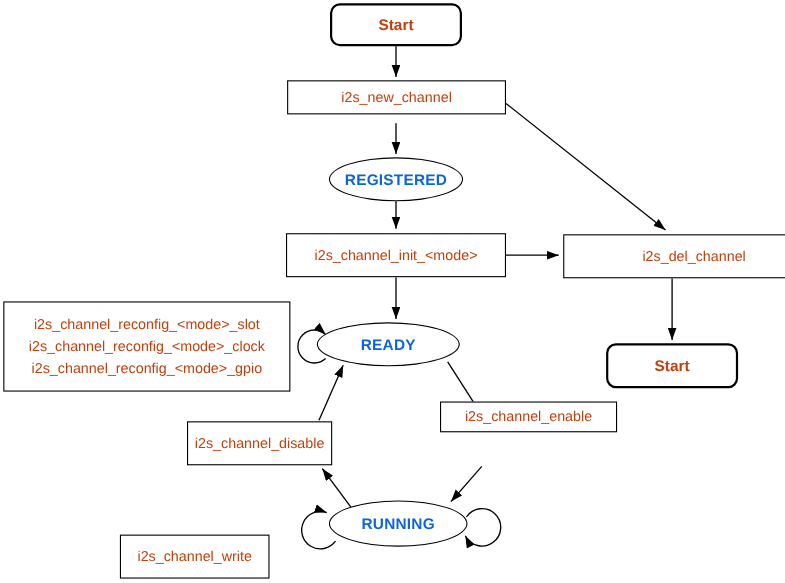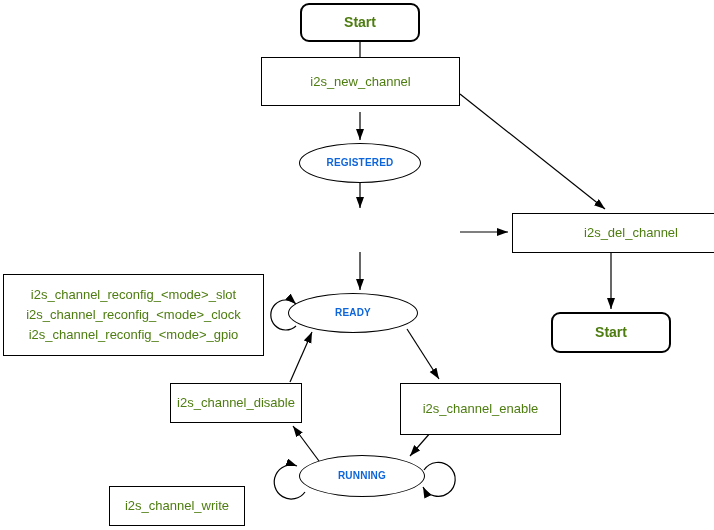--- a/index.html
+++ b/index.html
@@ -4,26 +4,26 @@
 <style>
   html,body{margin:0;padding:0;background:#ffffff;}
   #canvas{
     position:relative;width:714px;height:530px;background:#ffffff;
     font-family:"Liberation Sans","DejaVu Sans",sans-serif;overflow:hidden;
   }
   #edges{position:absolute;left:0;top:0;width:714px;height:530px;z-index:1;}
   .node{
     position:absolute;z-index:2;box-sizing:border-box;background:#ffffff;
     border:1px solid #000;display:flex;align-items:center;justify-content:center;
-    text-align:center;font-size:13px;color:#4d7c0f;line-height:1.2;
+    text-align:center;font-size:13px;color:#c2410c;line-height:1.2;
   }
   .terminal{border:2px solid #000;border-radius:9px;font-weight:bold;font-size:14px;}
   .state{
     border:1.4px solid #000;border-radius:50%;
-    font-weight:bold;font-size:10px;color:var(--state-color,#0d65db);
+    font-weight:bold;font-size:14px;color:var(--state-color,#0d65db);
     letter-spacing:.2px;
   }
   .multiline{flex-direction:column;justify-content:center;line-height:1.55;}
   .multiline span{display:block;}
 </style>
 </head>
 <body>
 
 <div id="canvas" style="--state-color: #0d65db;">
 
@@ -48,28 +48,31 @@
       <path d="M296,326 A15,15 0 1 1 296,304" marker-end="url(#arrow)"></path>
       <path d="M305,492 A17,17 0 1 1 297,466" marker-end="url(#arrow)"></path>
       <path d="M424,470 A17,17 0 1 1 423,487" marker-end="url(#arrow)"></path>
     </g>
   </svg>
 
   <div class="node terminal" style="left:300px;top:3px;width:120px;height:39px">
     <span>Start</span>
   </div>
 
-  <div class="node" style="left:261px;top:57px;width:199px;height:49px">
+  <div class="node" style="left:261px;top:73px;width:199px;height:31px">
     <span>i2s_new_channel</span>
   </div>
 
   <div class="node state" style="left:299px;top:143px;width:122px;height:40px">
     <span>REGISTERED</span>
   </div>
 
+  <div class="node" style="left:260px;top:212px;width:200px;height:40px">
+    <span>i2s_channel_init_&lt;mode&gt;</span>
+  </div>
 
   <div class="node" style="left:512px;top:213px;width:238px;height:40px">
     <span>i2s_del_channel</span>
   </div>
 
   <div class="node terminal" style="left:551px;top:312px;width:120px;height:41px">
     <span>Start</span>
   </div>
 
   <div class="node multiline" style="left:3px;top:274px;width:261px;height:82px">
@@ -79,21 +82,21 @@
   </div>
 
   <div class="node state" style="left:288px;top:293px;width:130px;height:40px">
     <span>READY</span>
   </div>
 
   <div class="node" style="left:170px;top:383px;width:132px;height:40px">
     <span>i2s_channel_disable</span>
   </div>
 
-  <div class="node" style="left:400px;top:383px;width:161px;height:52px">
+  <div class="node" style="left:400px;top:365px;width:161px;height:28px">
     <span>i2s_channel_enable</span>
   </div>
 
   <div class="node state" style="left:299px;top:455px;width:126px;height:42px">
     <span>RUNNING</span>
   </div>
 
   <div class="node" style="left:109px;top:486px;width:136px;height:40px">
     <span>i2s_channel_write</span>
   </div>

